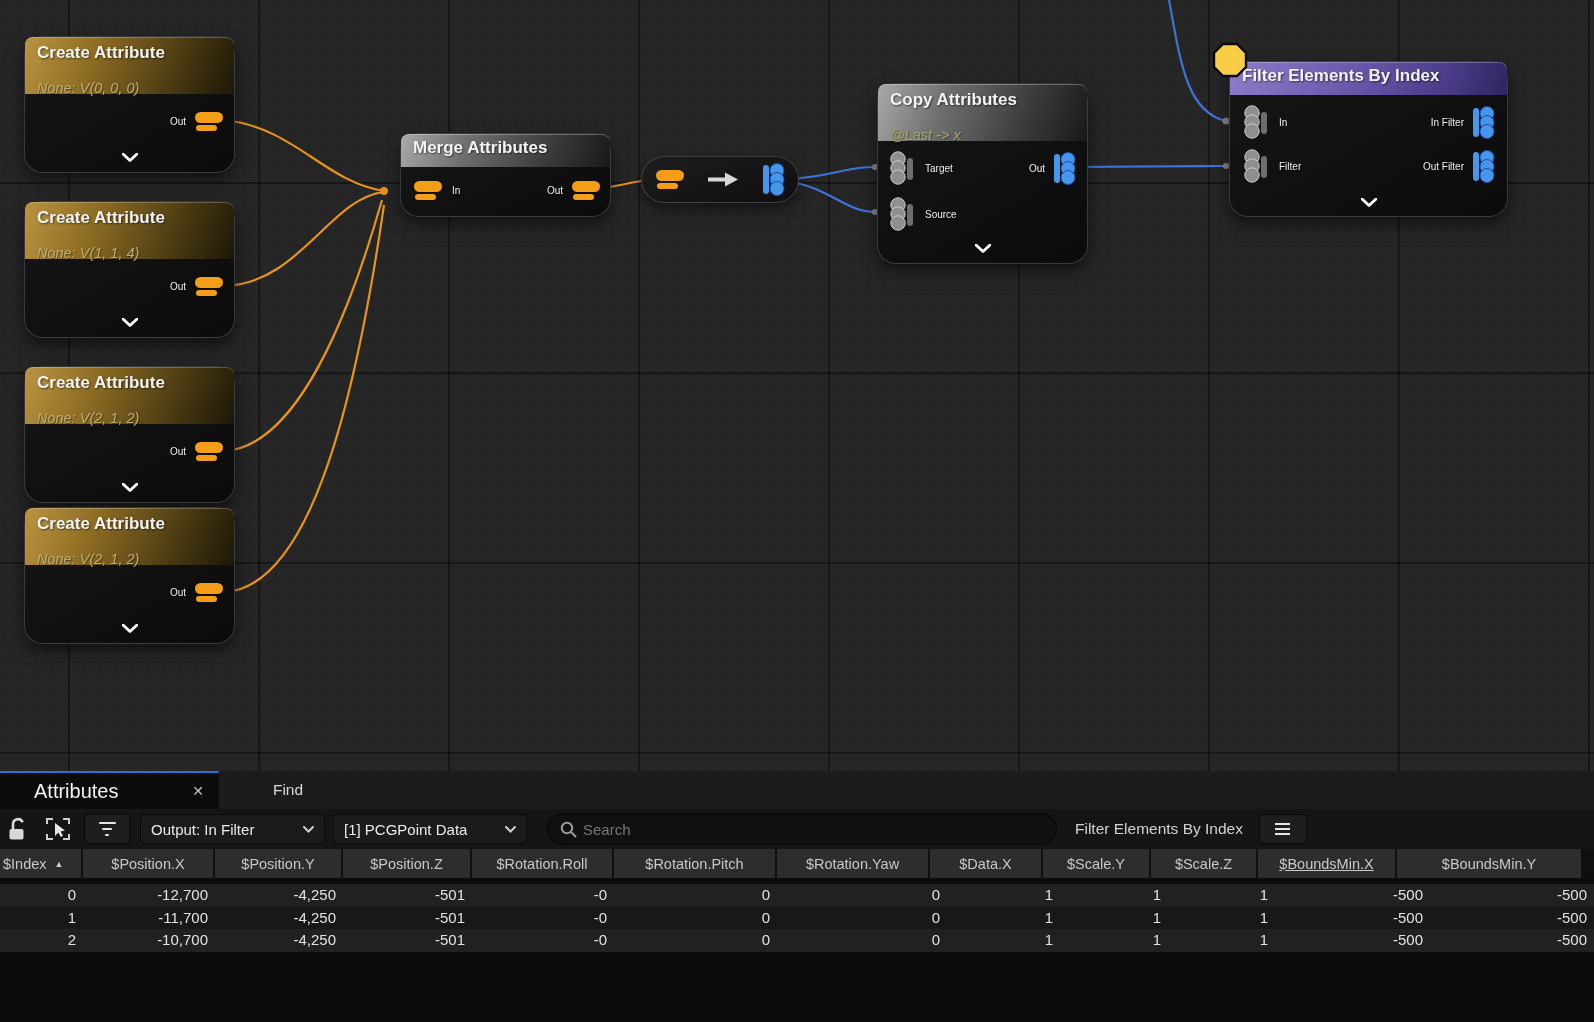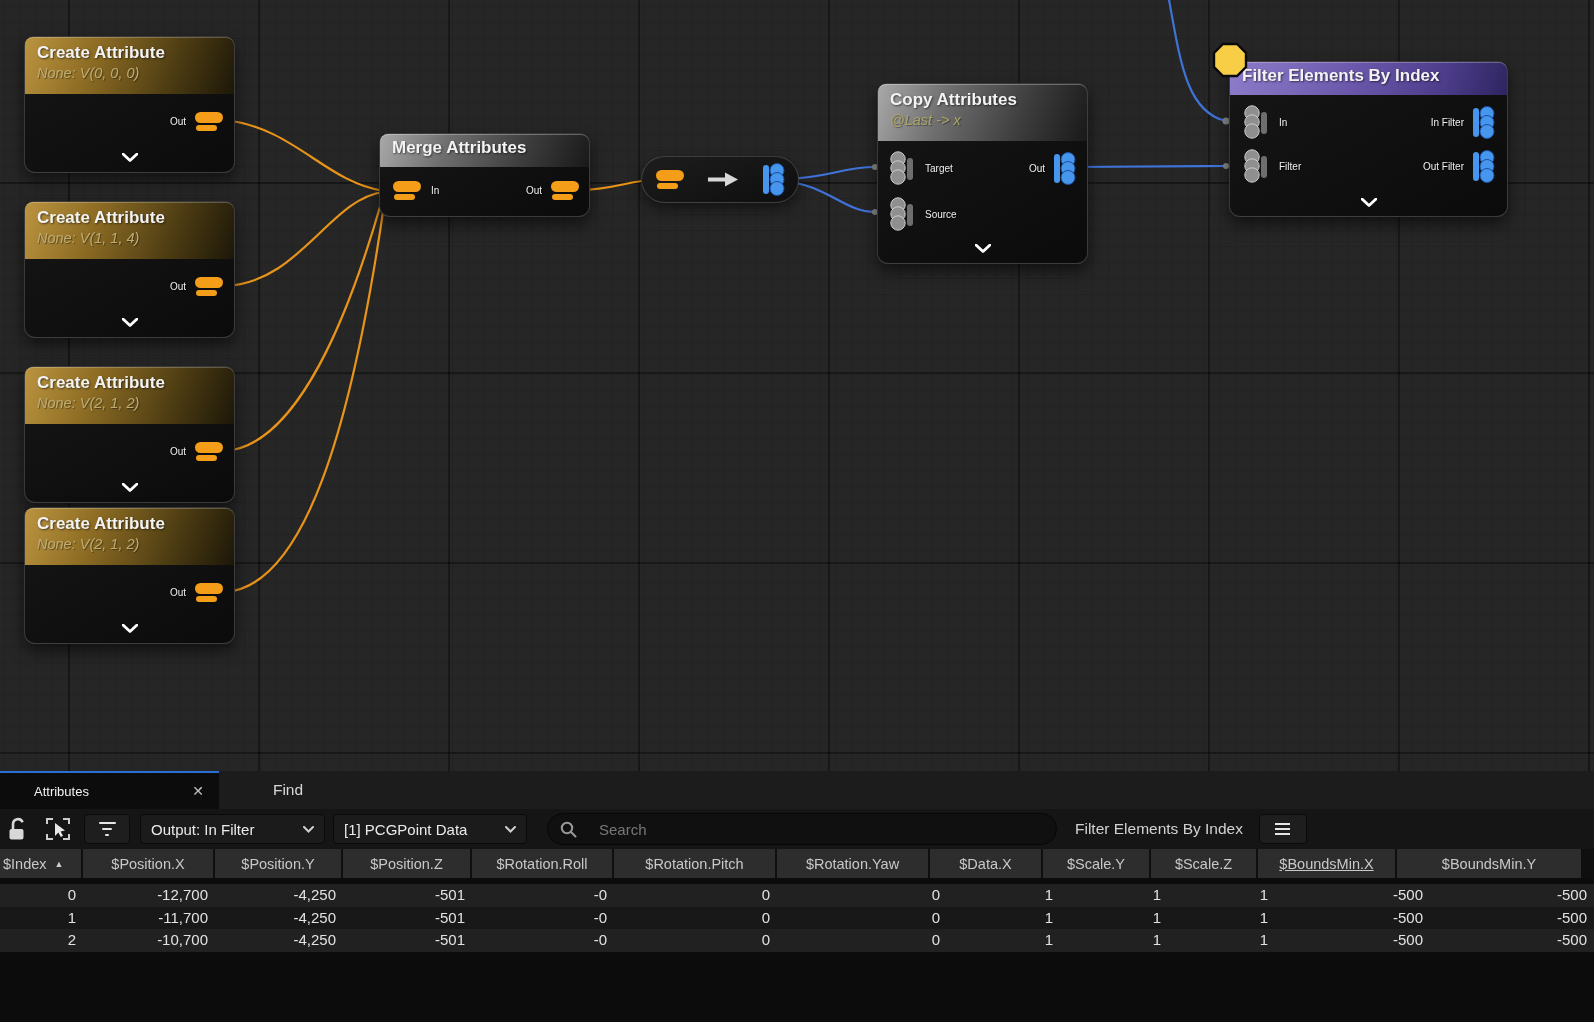--- a/index.html
+++ b/index.html
@@ -12,50 +12,50 @@
     background-color:#262626;
     background-image:
       linear-gradient(to right, rgba(0,0,0,0.38) 2px, transparent 2px),
       linear-gradient(to bottom, rgba(0,0,0,0.38) 2px, transparent 2px),
       linear-gradient(to right, rgba(0,0,0,0.10) 1px, transparent 1px),
       linear-gradient(to bottom, rgba(0,0,0,0.10) 1px, transparent 1px);
     background-size:190px 190px,190px 190px,16px 16px,16px 16px;
     background-position:68px 0,0 182px,4px 0,0 6px;}
   .wires{position:absolute;left:0;top:0;}
 
-  .node{position:absolute;border-radius:11px;border:1px solid rgba(150,150,150,0.32);
+  .node{position:absolute;border-radius:19px;border:1px solid rgba(150,150,150,0.32);
     background:linear-gradient(150deg,#161616,#0b0b0b);box-shadow:0 7px 16px rgba(0,0,0,0.55);}
   .hdr{border-radius:8px 8px 0 0;padding:6px 12px 7px 12px;}
   .hdr-gold{background:linear-gradient(110deg,#bb9440 0%,#8e6d24 32%,#4a3a12 72%,#1c1708 100%);
     box-shadow:inset 0 1px 0 rgba(255,255,255,0.22);}
   .hdr-gray{background:linear-gradient(110deg,#a9a9a9 0%,#6e6e6e 32%,#3b3b3b 70%,#191919 100%);
     box-shadow:inset 0 1px 0 rgba(255,255,255,0.28);}
   .hdr-purple{background:linear-gradient(105deg,#8d7cc9 0%,#6a57ab 45%,#4b3b88 78%,#2e2560 100%);
     box-shadow:inset 0 1px 0 rgba(255,255,255,0.25);}
   .ntitle{font-size:17px;font-weight:700;color:#f3f3f3;text-shadow:1px 1px 2px rgba(0,0,0,0.55);white-space:nowrap;}
-  .nsub{font-size:14.5px;font-style:italic;color:#bfac72;margin-top:2px;text-shadow:1px 1px 1px rgba(0,0,0,0.4);white-space:nowrap;}
+  .nsub{font-size:14.5px;font-style:italic;color:#bfac72;margin-top:17px;text-shadow:1px 1px 1px rgba(0,0,0,0.4);white-space:nowrap;}
   .nsub-olive{color:#aaa468;}
 
   .pingroup{position:absolute;display:flex;align-items:center;gap:9px;}
   .plabel{font-size:10px;color:#efefef;text-shadow:1px 1px 1px rgba(0,0,0,0.5);white-space:nowrap;}
 
   
   .pinbar{position:relative;width:29px;height:19px;flex:0 0 auto;}
   .pinbar::before{content:"";position:absolute;top:0;left:0;width:28px;height:11px;border-radius:5.5px;background:var(--pin-orange);}
   .pinbar::after{content:"";position:absolute;bottom:0;left:1px;width:21px;height:6px;border-radius:3px;background:var(--pin-orange);}
 
   .collapse{position:absolute;left:50%;transform:translateX(-50%);}
 
   .create-node{left:24px;width:211px;height:137px;}
   .cn0{top:36px;}.cn1{top:201px;}.cn2{top:366px;}.cn3{top:507px;}
   .create-node .hdr{height:57px;}
   .create-node .out-row{top:75px;right:10px;}
   .create-node .collapse{bottom:6px;}
 
-  .merge-node{left:379px;top:133px;width:211px;height:84px;}
+  .merge-node{left:400px;top:133px;width:211px;height:84px;}
   .merge-node .hdr{height:33px;padding-top:4px;}
   .merge-node .in-row{top:47px;left:13px;}
   .merge-node .out-row{top:47px;right:9px;}
 
   .conv-node{position:absolute;left:641px;top:156px;width:158px;height:47px;border-radius:24px;
     border:1px solid rgba(150,150,150,0.32);background:linear-gradient(160deg,#1d1d1d,#0e0e0e);
     box-shadow:0 6px 14px rgba(0,0,0,0.5);display:flex;align-items:center;justify-content:space-between;padding:0 12px 0 14px;}
 
   .copy-node{left:877px;top:83px;width:211px;height:181px;}
   .copy-node .hdr{height:57px;}
@@ -71,35 +71,35 @@
   .filter-node .row2L{top:86px;left:13px;}
   .filter-node .row2R{top:87px;right:11px;}
   .filter-node .collapse{bottom:5px;}
   .octagon{position:absolute;left:-18px;top:-20px;}
 
   
   .panel{position:absolute;left:0;top:771px;width:1594px;height:251px;background:#0c0c0c;}
   .tabbar{position:relative;height:38px;background:#1c1c1c;display:flex;align-items:stretch;}
   .tab-active{width:219px;background:#0c0c0c;border-top:2px solid var(--tab-accent-blue);
     display:flex;align-items:center;justify-content:space-between;padding:0 15px 0 34px;cursor:default;}
-  .tab-active .tlabel{font-size:13px;color:#f2f2f2;}
+  .tab-active .tlabel{font-size:20px;color:#f2f2f2;}
   .tab-close{font-size:14px;color:#c2c2c2;line-height:1;}
   .tab-inactive{width:138px;display:flex;align-items:center;justify-content:center;font-size:15.5px;color:#d8d8d8;}
 
   .toolbar{height:40px;background:#151515;display:flex;align-items:center;}
   .icon-btn{display:flex;align-items:center;justify-content:center;flex:0 0 auto;}
   .sq-btn{background:#1e1e1e;border-radius:4px;border:1px solid #0a0a0a;}
   .flt-btn{width:46px;height:30px;margin-left:12px;display:flex;flex-direction:column;align-items:center;justify-content:center;gap:3.5px;}
   .flt-btn i{display:block;height:2.5px;border-radius:1px;background:#e6e6e6;}
   .dd{height:30px;background:#1b1b1b;border:1px solid #0a0a0a;border-radius:4px;display:flex;align-items:center;
     justify-content:space-between;padding:0 10px;font-size:15px;color:#eaeaea;}
   .dd1{width:185px;margin-left:10px;}
   .dd2{width:194px;margin-left:8px;}
   .search{width:510px;height:32px;margin-left:20px;background:#101010;border:1px solid #060606;border-radius:16px;
-    display:flex;align-items:center;padding:0 12px;gap:20px;}
+    display:flex;align-items:center;padding:0 12px;gap:4px;}
   .search input{background:transparent;border:none;outline:none;color:#dcdcdc;font-size:15px;width:100%;
     font-family:"Liberation Sans","DejaVu Sans",sans-serif;}
   .search input::placeholder{color:#787878;}
   .ctx-label{margin-left:18px;font-size:15.5px;color:#d2d2d2;white-space:nowrap;}
   .burger{width:48px;height:30px;margin-left:16px;display:flex;flex-direction:column;align-items:center;justify-content:center;gap:3px;}
   .burger i{display:block;width:15px;height:2px;background:#e6e6e6;}
 
   .thead{display:flex;height:29px;background:#0f0f0f;}
   .hcell{height:29px;background:#2d2d2d;border-right:2px solid #0f0f0f;display:flex;align-items:center;
     justify-content:center;font-size:14.5px;color:#c8c8c8;gap:8px;white-space:nowrap;overflow:hidden;}

